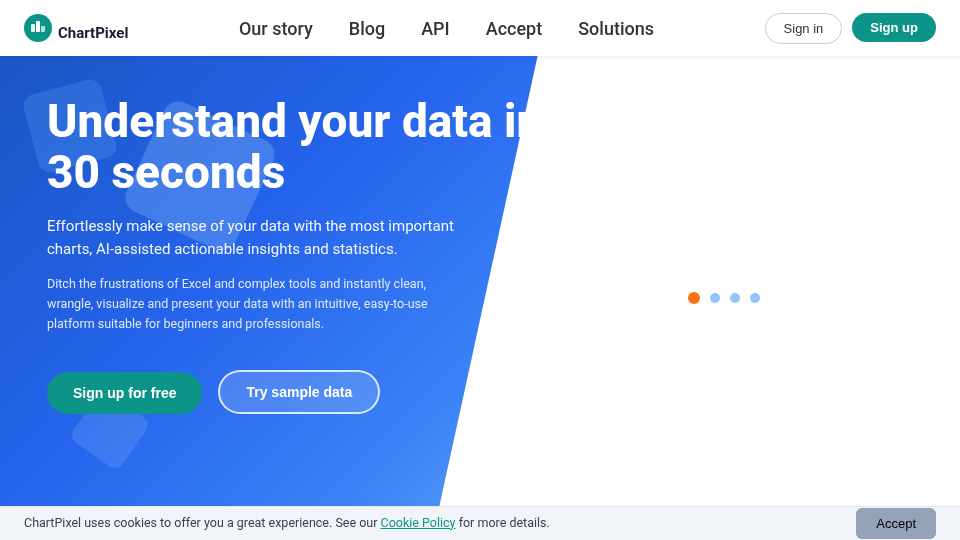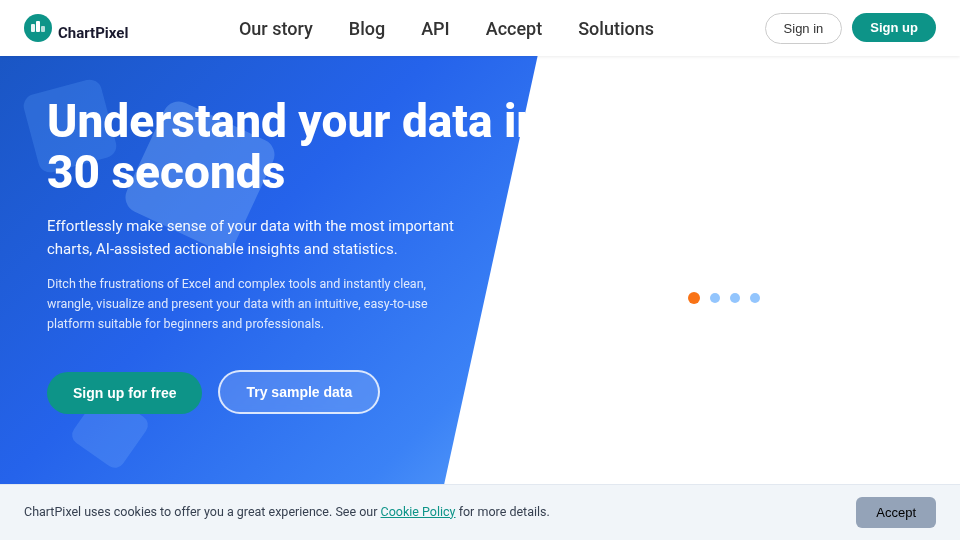--- a/index.html
+++ b/index.html
@@ -238,21 +238,21 @@
     }
 
     
     .cookie-banner {
       position: absolute;
       bottom: 0;
       left: 0;
       width: 100%;
       background: #f1f5f9;
       border-top: 1px solid #e2e8f0;
-      padding: 12px 24px;
+      padding: 1px 24px;
       display: flex;
       align-items: center;
       justify-content: space-between;
       z-index: 20;
     }
 
     .cookie-text-block {
       max-width: 700px;
     }
 

